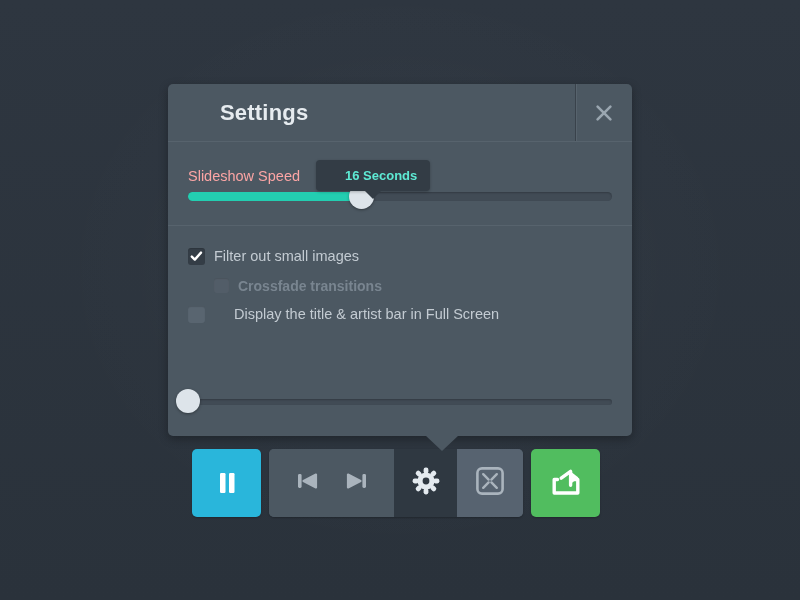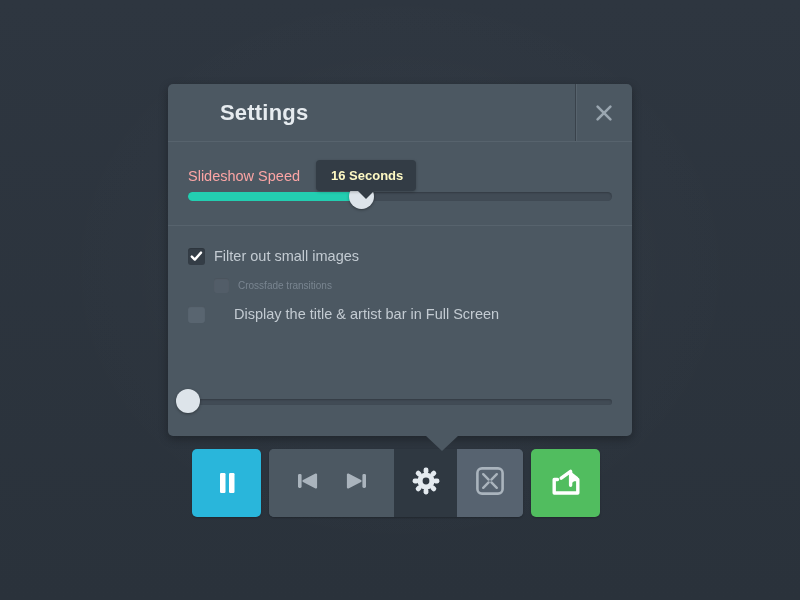--- a/index.html
+++ b/index.html
@@ -101,24 +101,24 @@
     left: 20px;
     top: 26px;
     font-size: 14.5px;
     color: #fca5a5;
   }
   .tooltip {
     position: absolute;
     left: 148px;
     top: 18px;
     background: #333c45;
-    color: #fef9c3;
+    color: #5eead4;
     font-size: 13px;
     font-weight: bold;
-    padding: 8px 13px 8px 15px;
+    padding: 8px 13px 8px 29px;
     border-radius: 4px;
     box-shadow: 0 1px 3px rgba(0,0,0,0.25);
     white-space: nowrap;
     z-index: 4;
   }
   .tooltip::after {
     content: "";
     position: absolute;
     left: 50%;
     margin-left: -9px;
@@ -205,23 +205,23 @@
     opacity: 0.75;
   }
   .cb svg { display: block; }
   .opt-label {
     font-size: 14.5px;
     color: #c3cbd2;
     font-weight: normal;
     white-space: nowrap;
   }
   .opt-row.indent .opt-label {
-    font-weight: normal;
+    font-weight: bold;
     color: #798590;
-    font-size: 10px;
+    font-size: 14px;
   }
   .opt-row.wide { margin-top: 6px; gap: 20px; }
 
   
   .bottom-slider-wrap {
     position: absolute;
     left: 0; right: 0;
     bottom: 0;
     height: 58px;
   }

